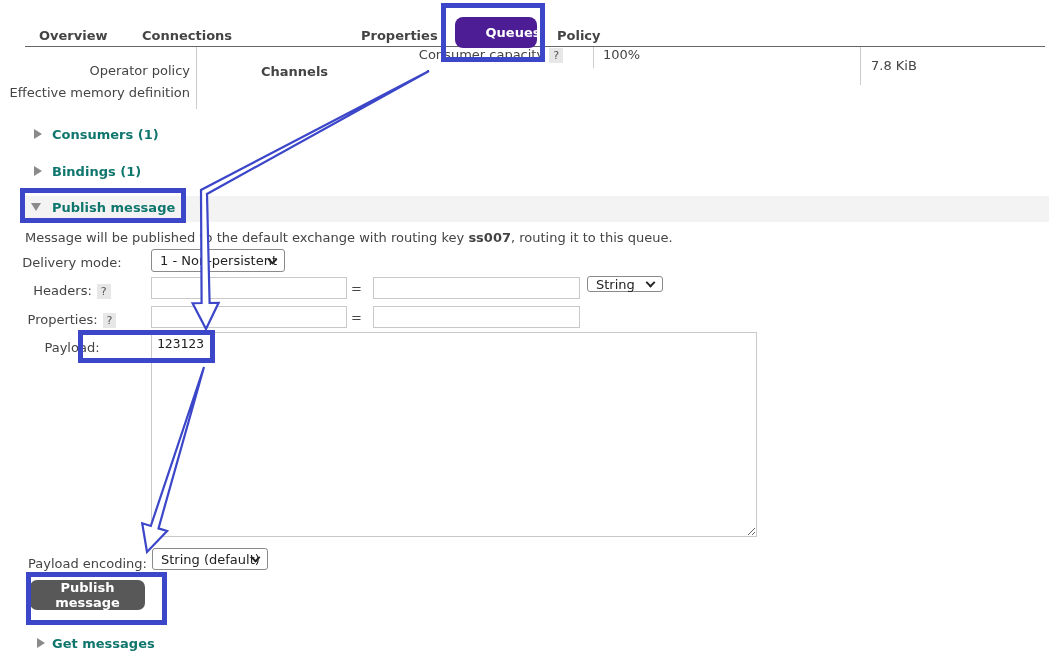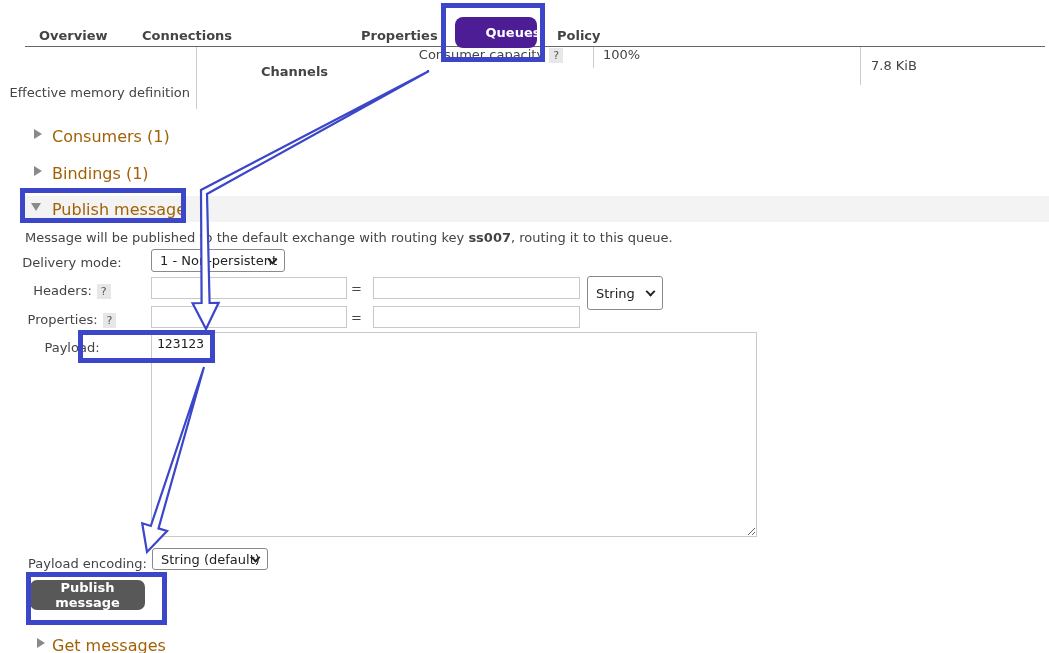--- a/index.html
+++ b/index.html
@@ -22,41 +22,42 @@
   .vdiv { position:absolute; width:1px; background:#ccc; }
 
   
   .stat-label { position:absolute; font-size:13px; color:#444; text-align:right; white-space:nowrap; }
   .stat-value { position:absolute; font-size:13px; color:#444; white-space:nowrap; }
   .help-badge { display:inline-block; background:#e7e7e7; color:#555; font-size:11px; line-height:15px; padding:0 4px; margin-left:5px; cursor:pointer; }
 
   
   .tri-right { position:absolute; width:0; height:0; border-left:8px solid #8a8a8a; border-top:5px solid transparent; border-bottom:5px solid transparent; }
   .tri-down { position:absolute; width:0; height:0; border-top:8px solid #8a8a8a; border-left:5px solid transparent; border-right:5px solid transparent; }
-  .section-title { position:absolute; font-size:16px; font-weight:normal; color:#a16207; white-space:nowrap; cursor:pointer; }
+  .section-title { position:absolute; font-size:13px; font-weight:bold; color:#0f766e; white-space:nowrap; cursor:pointer; }
   .header-bar { position:absolute; left:25px; top:196px; width:1024px; height:26px; background:#f3f3f3; }
 
   
   .form-label { position:absolute; left:0; width:144px; text-align:center; font-size:13px; color:#444; white-space:nowrap; }
   .txt-input { position:absolute; border:1px solid #c9c9c9; background:#fff; font-size:12px; padding:2px 4px; font-family:"DejaVu Sans",sans-serif; color:#333; }
   .eq { position:absolute; font-size:13px; color:#444; }
   .sel { position:absolute; border:1px solid #8a8a8a; border-radius:3px; background:#fff; font-size:13px; color:#222; display:flex; align-items:center; padding:0 22px 0 8px; cursor:pointer; white-space:nowrap; }
   .sel .chev { position:absolute; right:8px; top:50%; width:7px; height:7px; border-right:2px solid #222; border-bottom:2px solid #222; transform:translateY(-70%) rotate(45deg); }
   #payload-textarea { position:absolute; left:151px; top:332px; width:606px; height:205px; border:1px solid #c9c9c9; font-family:"DejaVu Sans Mono","Liberation Mono",monospace; font-size:13px; color:#222; padding:3px 5px; resize:both; background:#fff; }
 
   .desc { position:absolute; left:25px; top:230px; font-size:13px; color:#444; white-space:nowrap; }
   .desc b { font-weight:bold; }
 
   .publish-btn { position:absolute; left:30px; top:580px; width:115px; height:30px; background:#585858; border:none; border-radius:7px; color:#fff; font-size:13px; font-weight:bold; font-family:"DejaVu Sans",sans-serif; cursor:pointer; }
 </style>
 </head>
 <body>
 
 <div id="canvas">
 
+  <div class="policy-row" style="top:63px;">Operator policy</div>
   <div class="policy-row" style="top:85px;">Effective memory definition</div>
   <div class="vdiv" style="left:196px; top:47px; height:62px;"></div>
 
   <div class="nav-rule"></div>
   <div class="nav-item" style="left:39px;">Overview</div>
   <div class="nav-item" style="left:142px;">Connections</div>
   <div class="nav-item" style="left:261px;margin-top:36px;">Channels</div>
   <div class="nav-item" style="left:361px;">Properties</div>
   <div class="tab-active">
     <span>Queues</span>
@@ -91,21 +92,21 @@
     <span>1 - Non-persistent</span>
     <span class="chev"></span>
   </div>
 
   <div class="form-label" style="top:283px;">
     <span>Headers:</span><span class="help-badge">?</span>
   </div>
   <input class="txt-input" style="left: 151px; top: 277px; width: 196px; height: 22px;">
   <div class="eq" style="left:351px; top:281px;">=</div>
   <input class="txt-input" style="left: 373px; top: 277px; width: 207px; height: 22px;">
-  <div class="sel" style="left:587px; top:276px; width:76px; height:34px;">
+  <div class="sel" style="left:587px; top:276px; width:76px; height:16px;">
     <span>String</span>
     <span class="chev"></span>
   </div>
 
   <div class="form-label" style="top:312px;">
     <span>Properties:</span><span class="help-badge">?</span>
   </div>
   <input class="txt-input" style="left: 151px; top: 306px; width: 196px; height: 22px;">
   <div class="eq" style="left:351px; top:310px;">=</div>
   <input class="txt-input" style="left: 373px; top: 306px; width: 207px; height: 22px;">

